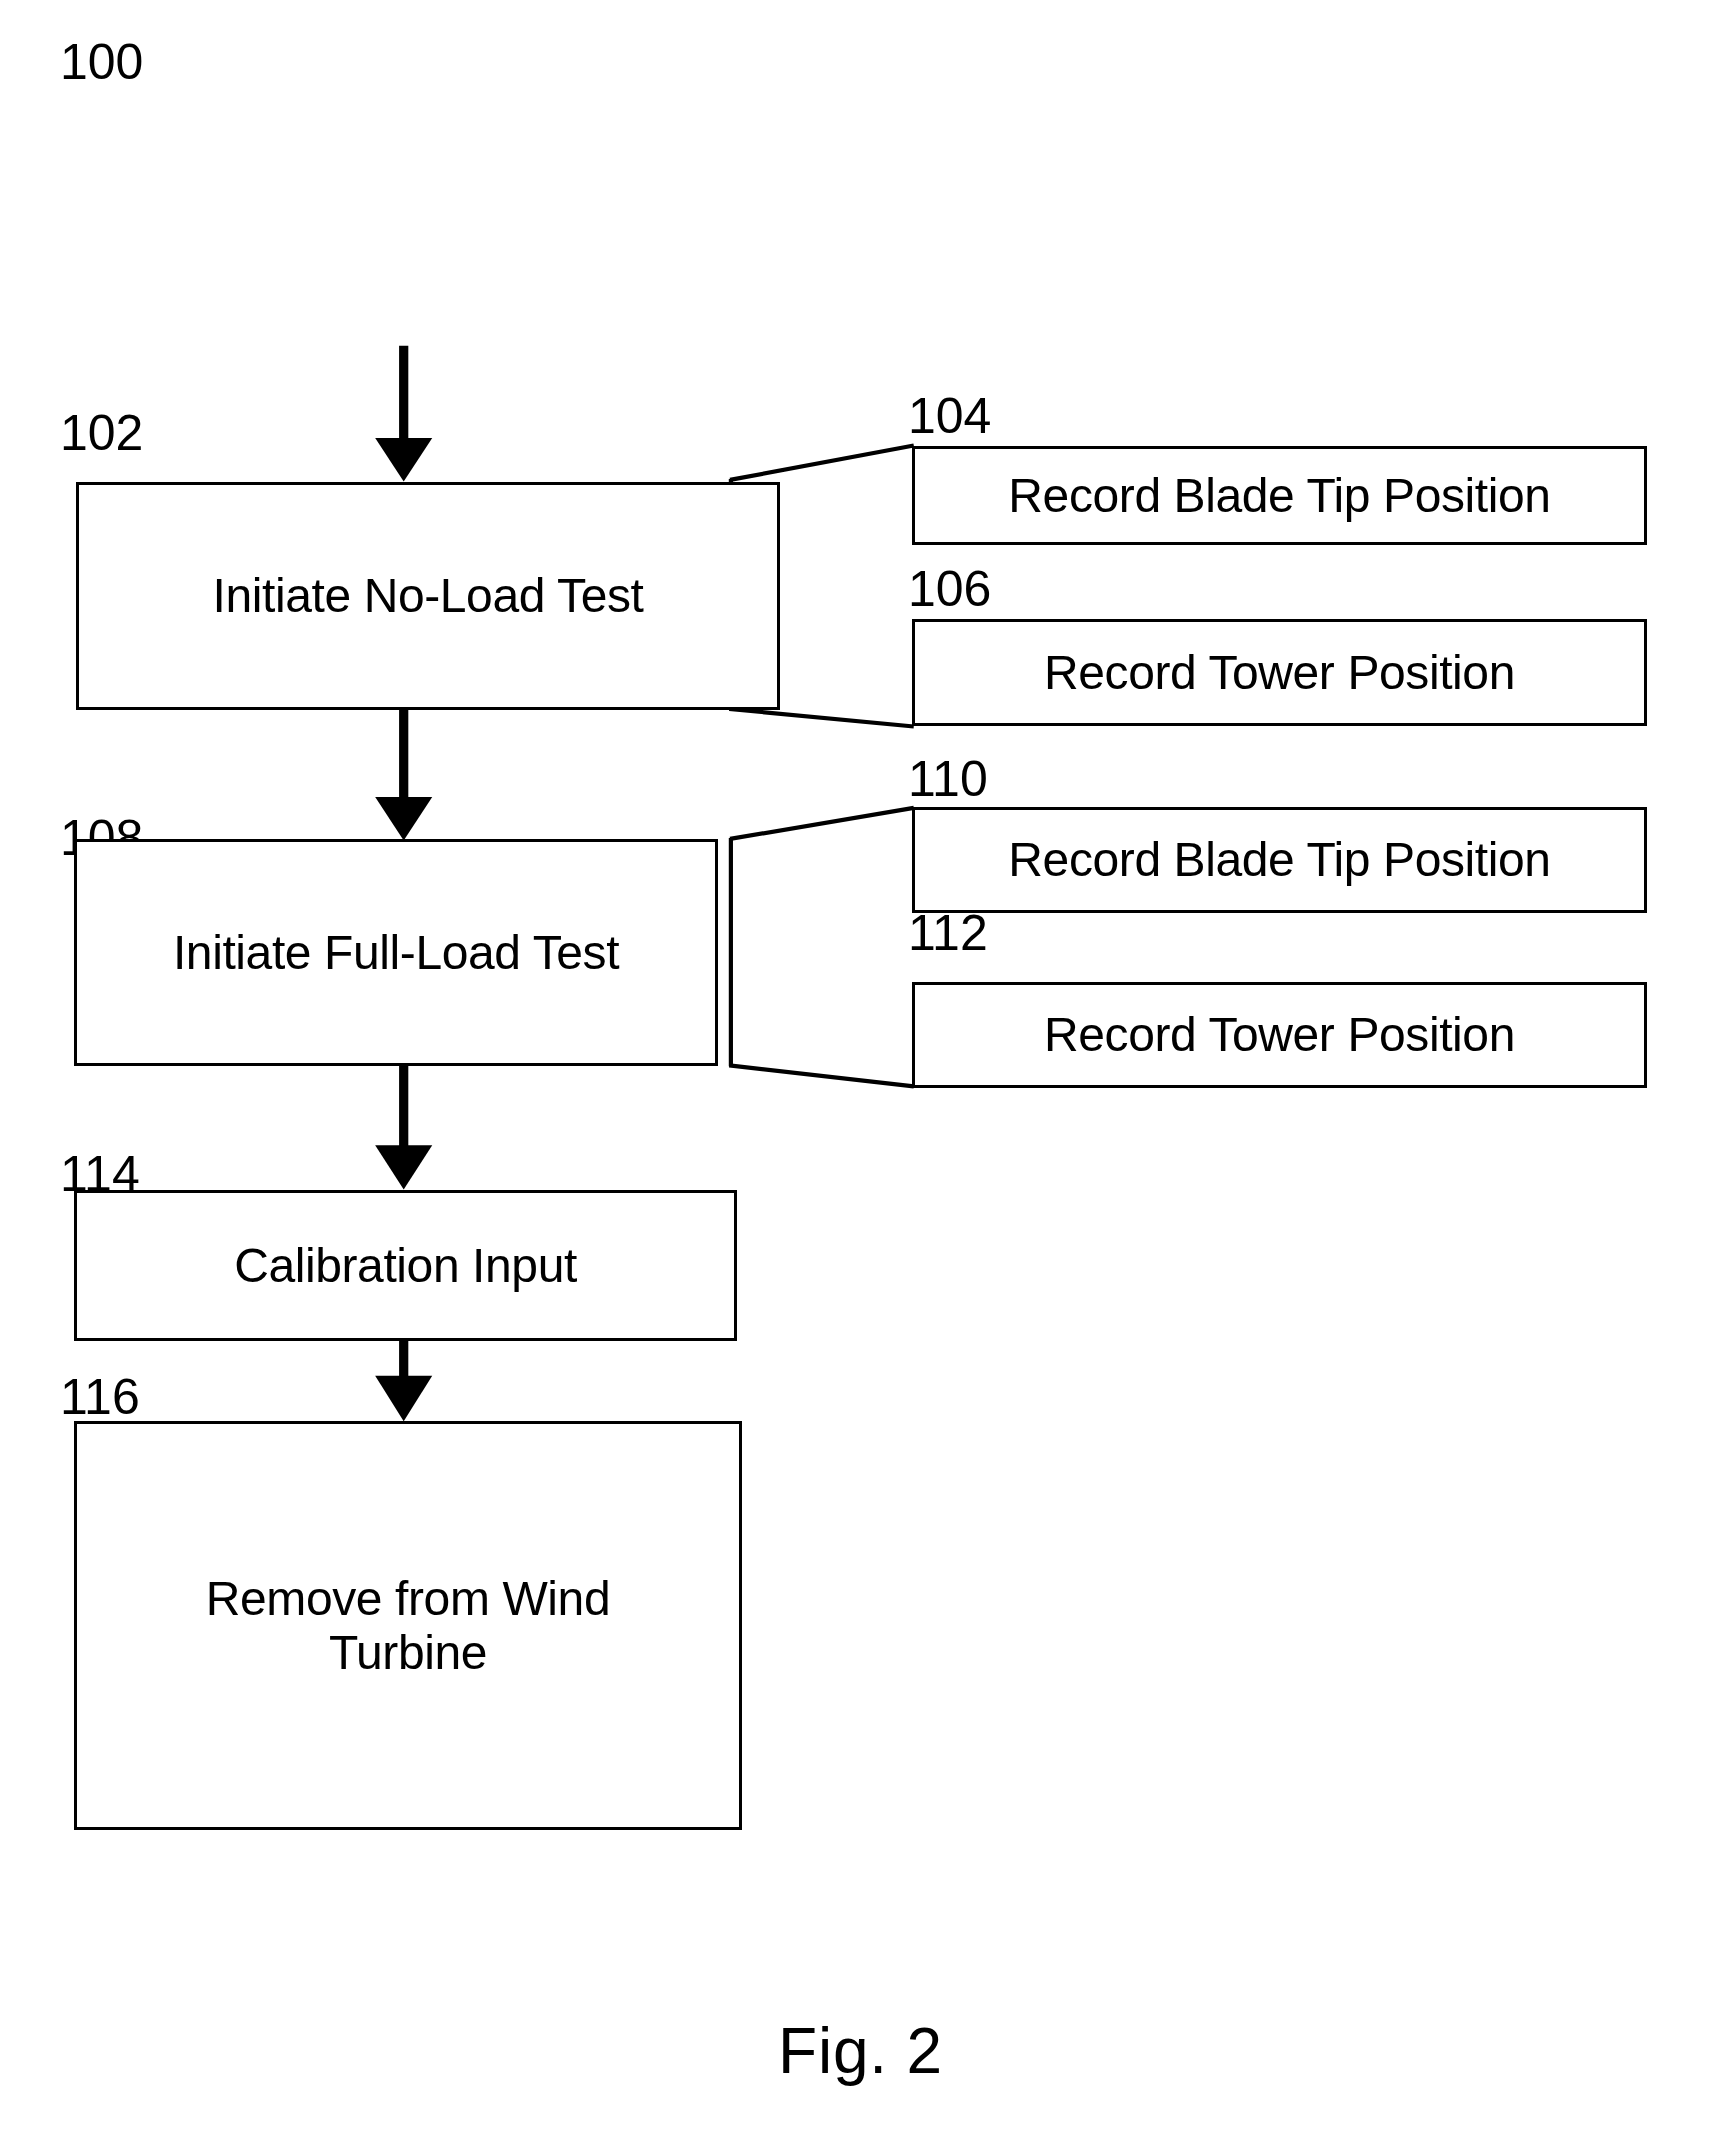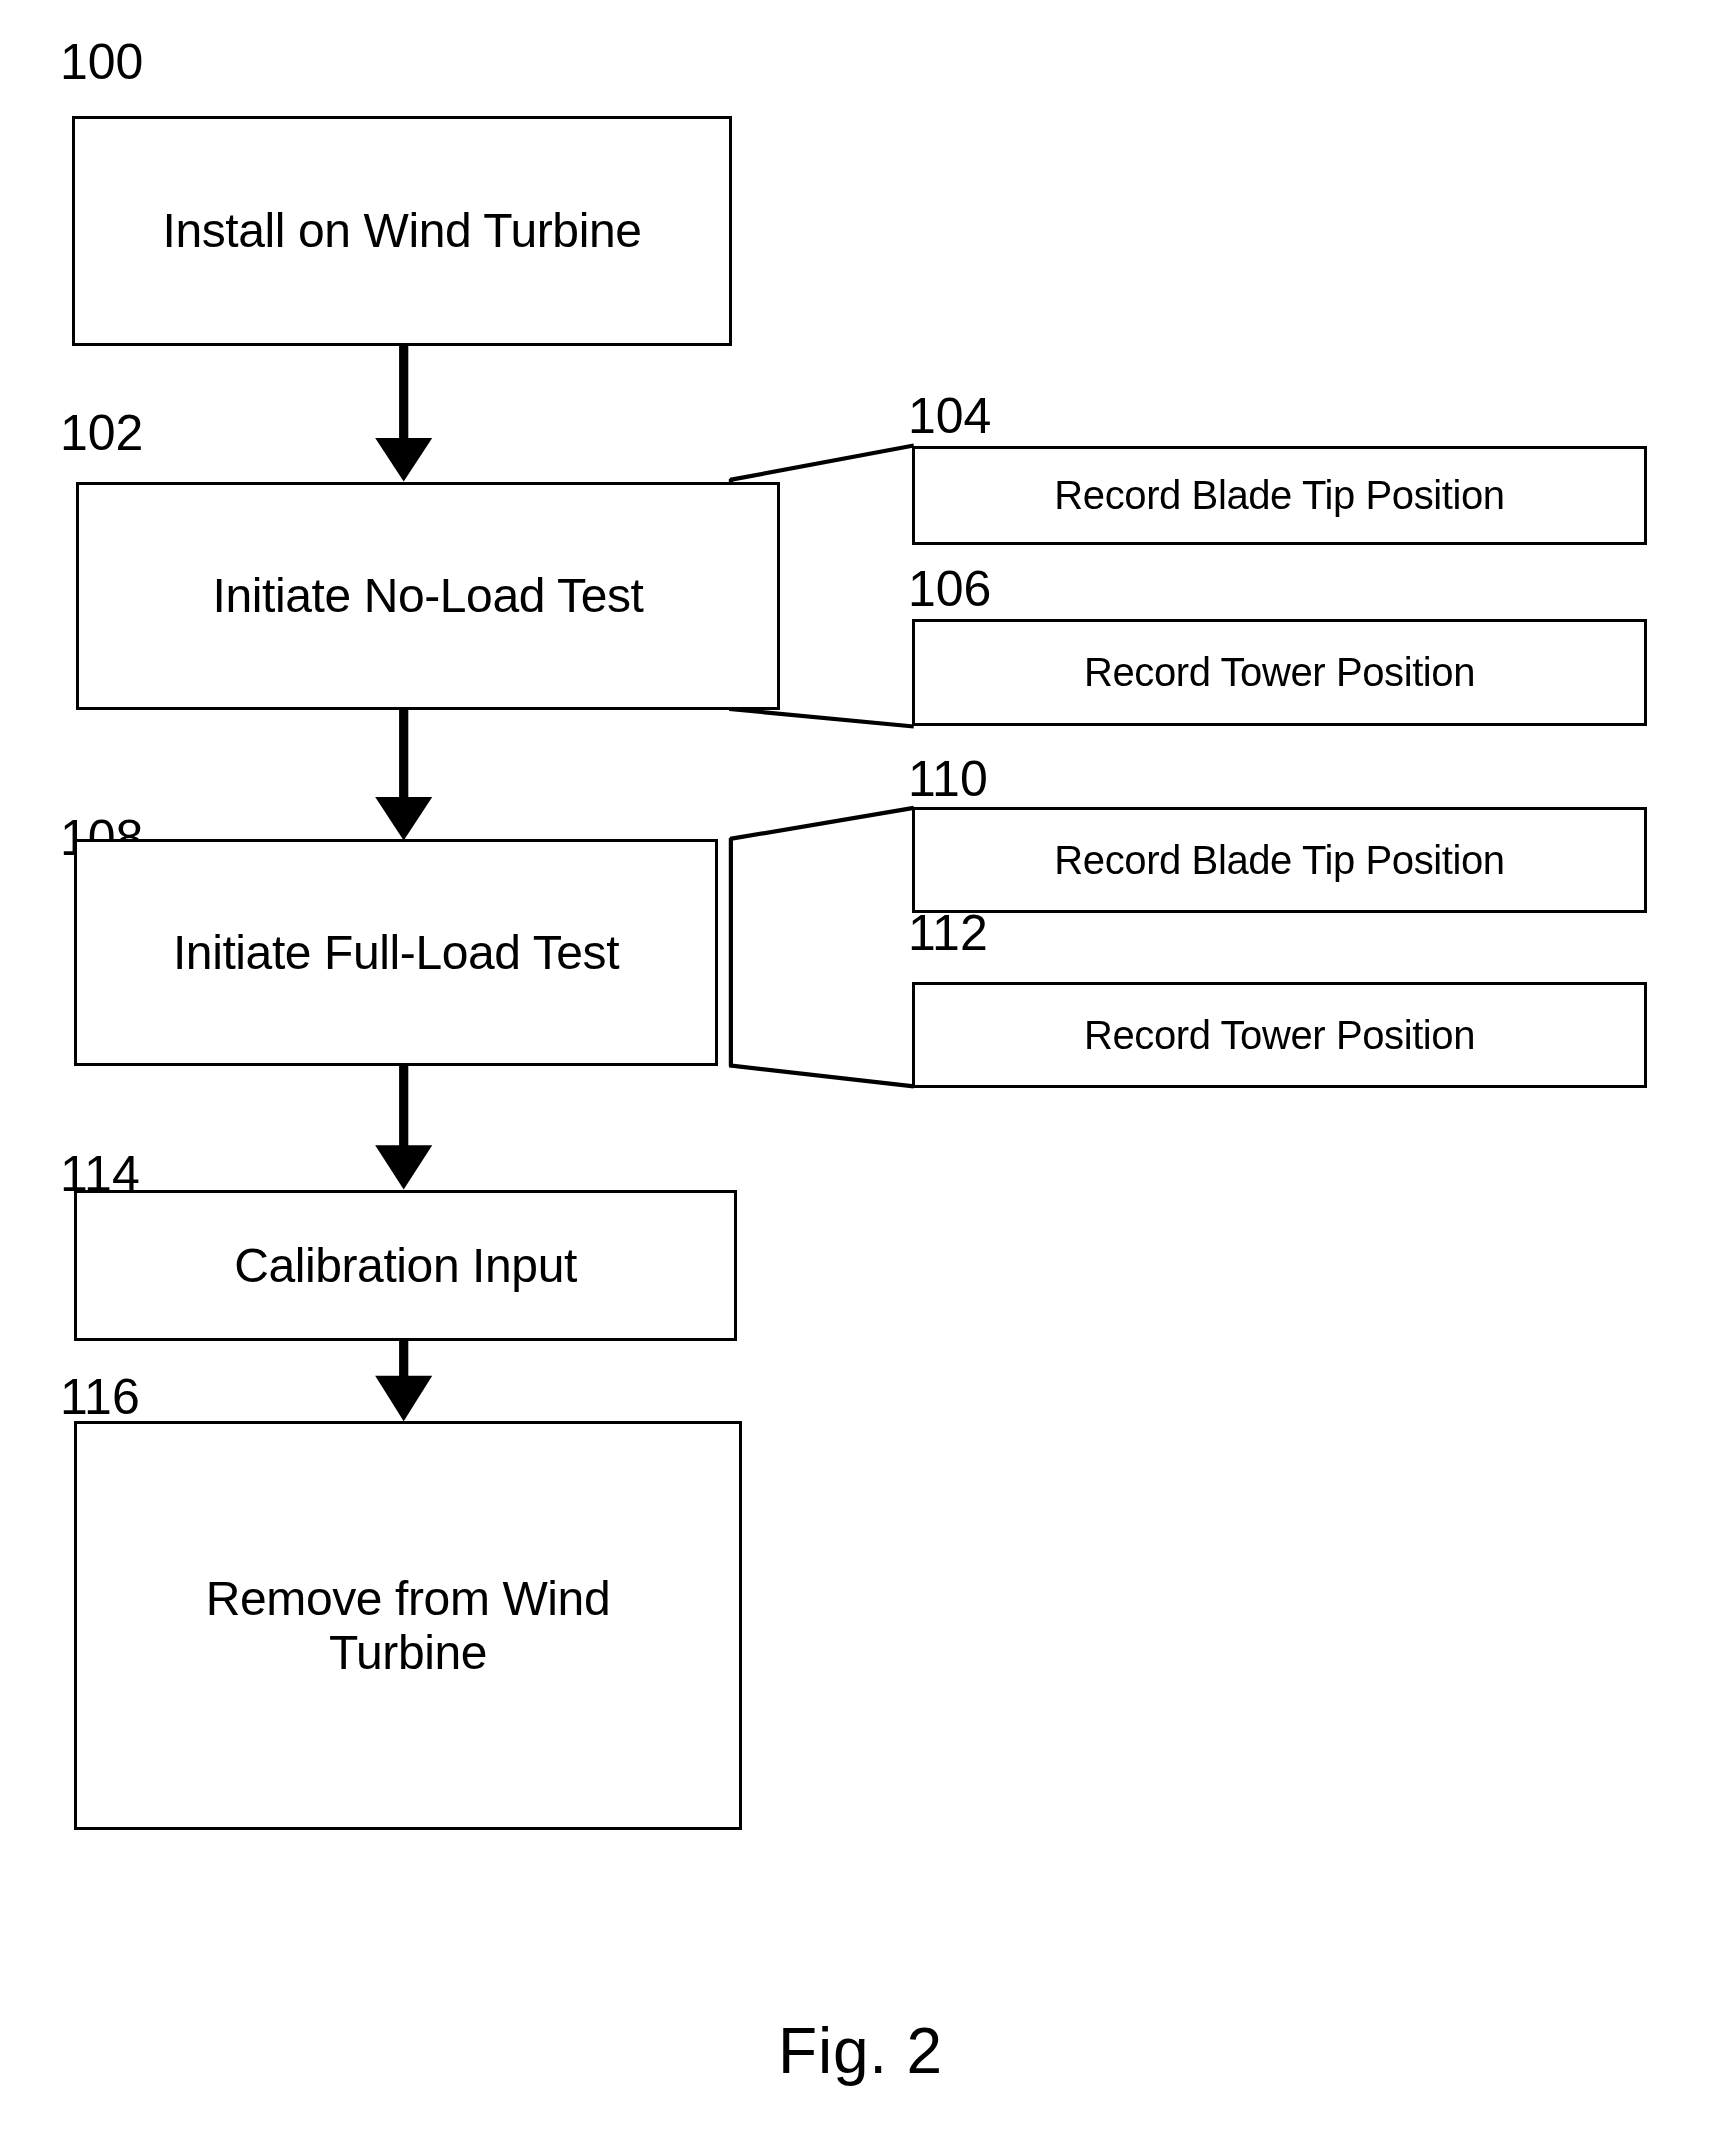--- a/index.html
+++ b/index.html
@@ -53,21 +53,21 @@
     line-height: 1.12;
     letter-spacing: -0.4px;
   }
 
   
   .node.main .node-label {
     font-size: 48px;
   }
   
   .node.branch .node-label {
-    font-size: 40px;
+    font-size: 48px;
   }
 
   
   .ref-num {
     position: absolute;
     font-size: 50px;
     line-height: 1;
     letter-spacing: 0px;
     white-space: nowrap;
   }
@@ -134,23 +134,20 @@
   <div class="ref-num" style="left:60px; top:37px;">100</div>
   <div class="ref-num" style="left:60px; top:408px;text-align:center;">102</div>
   <div class="ref-num" style="left:908px; top:391px;">104</div>
   <div class="ref-num" style="left:908px; top:564px;">106</div>
   <div class="ref-num" style="left:60px; top:769px;margin-top:44px;">108</div>
   <div class="ref-num" style="left:908px; top:754px;">110</div>
   <div class="ref-num" style="left:908px; top:908px;">112</div>
   <div class="ref-num" style="left:60px; top:1141px;margin-top:8px;">114</div>
   <div class="ref-num" style="left:60px; top:1372px;">116</div>
 
-  <div class="node main" style="left:72px; top:116px; width:660px; height:230px;">
-    <span class="node-label">Install on Wind Turbine</span>
-  </div>
 
   <div class="node main" style="left:76px; top:482px; width:704px; height:228px;">
     <span class="node-label">Initiate No-Load Test</span>
   </div>
 
   <div class="node branch" style="left:912px; top:446px; width:735px; height:99px;">
     <span class="node-label">Record Blade Tip Position</span>
   </div>
 
   <div class="node branch" style="left:912px; top:619px; width:735px; height:107px;">

